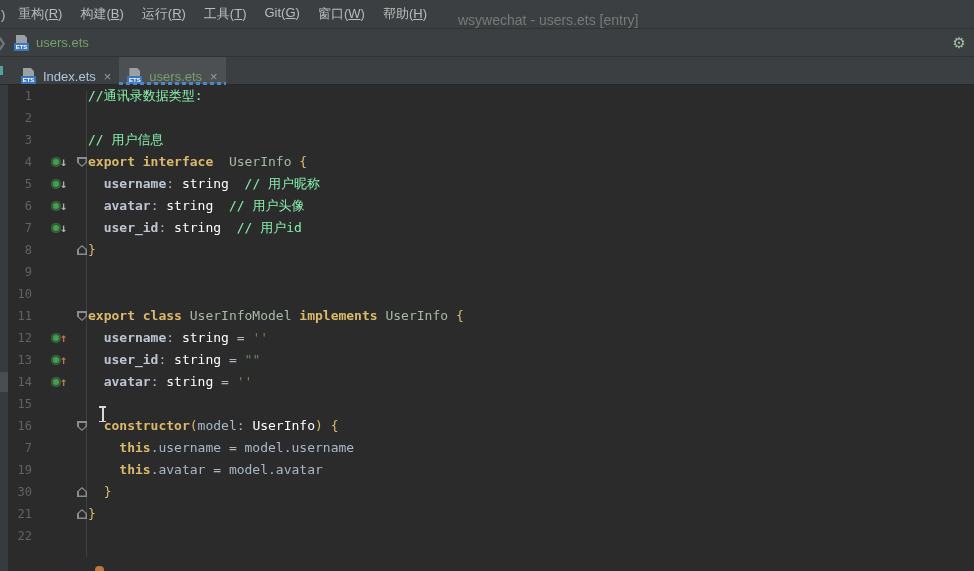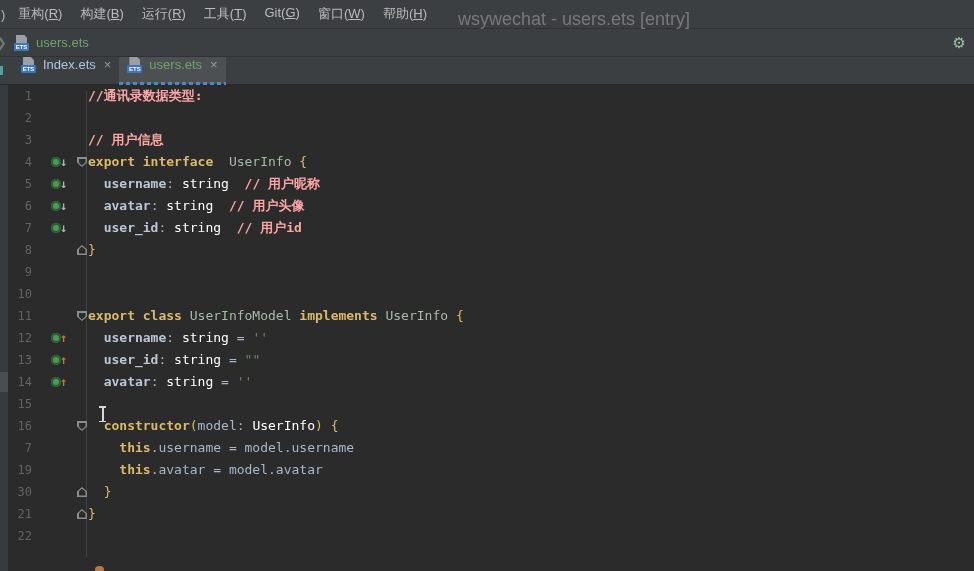--- a/index.html
+++ b/index.html
@@ -7,21 +7,21 @@
               font-family:"Liberation Sans", sans-serif; }
   #app { position:relative; width:974px; height:571px; background:#2B2B2B; overflow:hidden; }
 
   
   .menubar { position:absolute; left:0; top:0; width:974px; height:29px;
              background:#3C3F41; border-bottom:1px solid #303233;
              display:flex; align-items:center; font-size:13px; color:#BBBBBB; }
   .menu-partial { color:#BBBBBB; padding:0 4px 0 1px; }
   .menu-item { padding:4px 9px; cursor:default; white-space:nowrap; }
   .menu-item .mn { text-decoration:underline; }
-  .window-title { margin-left:22px; color:#787878; font-size:18px; white-space:nowrap;margin-top:11px; }
+  .window-title { margin-left:22px; color:#787878; font-size:14px; white-space:nowrap;margin-top:11px; }
 
   
   .breadcrumbs { position:absolute; left:0; top:29px; width:974px; height:28px;
                  background:#3C3F41; border-bottom:1px solid #303233;
                  display:flex; align-items:center; }
   .crumb-chevron { color:#6E7577; font-size:13px; margin-left:-4px; width:12px; }
   .crumb-label { color:#74A06A; font-size:13px; margin-left:6px; }
   .gear { position:absolute; right:6px; top:5px; width:18px; height:18px;
           color:#A3BFA3; font-size:15px; line-height:18px; text-align:center; cursor:pointer; }
 
@@ -32,21 +32,21 @@
   .ets-icon .band { position:absolute; left:0; bottom:0; width:15px; height:8px;
                     background:#3B77BD; border-radius:1px; color:#FFFFFF;
                     font-size:6px; font-weight:bold; line-height:8px; text-align:center;
                     letter-spacing:0; }
 
   
   .tabbar { position:absolute; left:0; top:57px; width:974px; height:28px;
             background:#3C3F41; border-bottom:1px solid #282828; display:flex; align-items:stretch; }
   .tab-strip-mark { position:absolute; left:0; top:9px; width:3px; height:9px; background:#4DA39E; }
   .tabs { display:flex; margin-left:13px; }
-  .tab { display:flex; align-items:flex-start; gap:6px; padding:0 8px 0 8px; font-size:13px;
+  .tab { display:flex; align-items:flex-end; gap:6px; padding:0 8px 0 8px; font-size:13px;
          cursor:pointer; position:relative; }
   .tab .tab-label-index { color:#AFC6DE; }
   .tab .tab-label-users { color:#74A06A; }
   .tab .close { color:#9A9A9A; font-size:13px; margin-left:2px; cursor:pointer; }
   .tab.active { background:#4C5052; }
   .tab.active::after { content:""; position:absolute; left:0; right:0; bottom:-1px; height:3px;
          background:repeating-linear-gradient(90deg,#4A88C7 0 4px,transparent 4px 7px); }
 
   
   .editor { position:absolute; left:0; top:85px; width:974px; height:486px; background:#2B2B2B; }
@@ -68,21 +68,21 @@
 
   .fold { position:absolute; left:77px; top:6px; width:10px; height:10px; cursor:pointer; }
   .fold .outer { position:absolute; inset:0; background:#8A8D8F; }
   .fold .inner { position:absolute; inset:1.5px; background:#2B2B2B; }
   .fold.open .outer, .fold.open .inner { clip-path:polygon(0 0,100% 0,100% 55%,50% 100%,0 55%); }
   .fold.close .outer, .fold.close .inner { clip-path:polygon(50% 0,100% 45%,100% 100%,0 100%,0 45%); }
 
   .tok-kw  { color:#DCBA6C; font-weight:bold; }
   .tok-typ { color:#ffffff; }
   .tok-str { color:#6A8759; }
-  .tok-cmt { color:#fca5a5;font-weight:bold; }
+  .tok-cmt { color:#86efac; }
   .tok-pln { color:#A9B7C6; }
   .tok-prop{ color:#BCC6D2; font-weight:bold;margin-top:8px; }
   .tok-cls { color:#A5BBA5; }
   .tok-pun { color:#DCBA6C; }
 
   
   .ibeam { position:absolute; left:98px; top:320px; width:9px; height:18px; }
   .ibeam .stem { position:absolute; left:4px; top:2px; width:1.5px; height:14px; background:#D8D8D8; }
   .ibeam .cap-t { position:absolute; left:1px; top:1px; width:7px; height:1.5px; background:#D8D8D8; }
   .ibeam .cap-b { position:absolute; left:1px; bottom:1px; width:7px; height:1.5px; background:#D8D8D8; }

